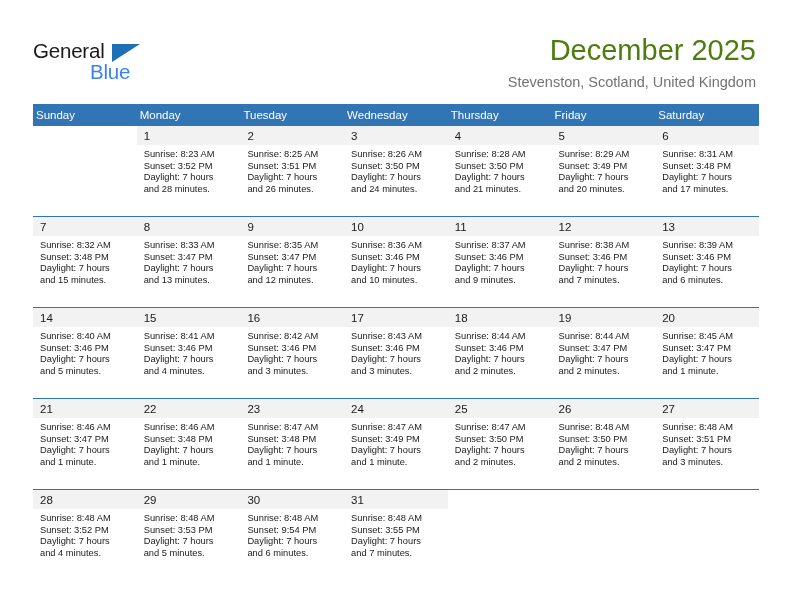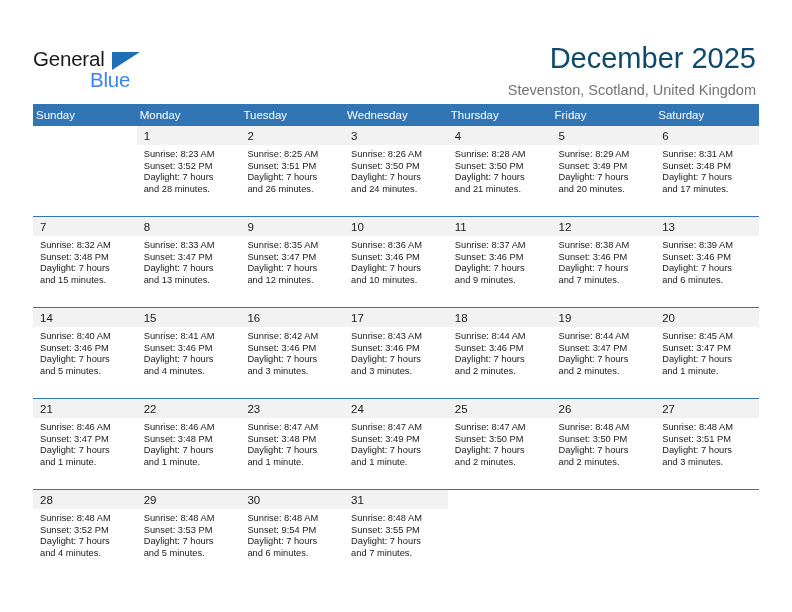--- a/index.html
+++ b/index.html
@@ -18,21 +18,21 @@
     position: relative;
     width: 792px;
     height: 612px;
     box-sizing: border-box;
   }
 
   
   .header {
     position: absolute;
     left: 0;
-    top: 12px;
+    top: 4px;
     width: 792px;
     height: 100px;
   }
   .brand {
     position: absolute;
     left: 33px;
     top: 35px;
     width: 200px;
     height: 50px;
   }
@@ -66,21 +66,21 @@
 
   .title-block {
     position: absolute;
     right: 36px;
     top: 28px;
     text-align: right;
   }
   .month-title {
     font-size: 29px;
     font-weight: normal;
-    color: #0c4a6e;
+    color: #4d7c0f;
     line-height: 36px;
     white-space: nowrap;
   }
   .location {
     margin-top: 5px;
     font-size: 14.5px;
     color: #737373;
     line-height: 18px;
     white-space: nowrap;
   }

